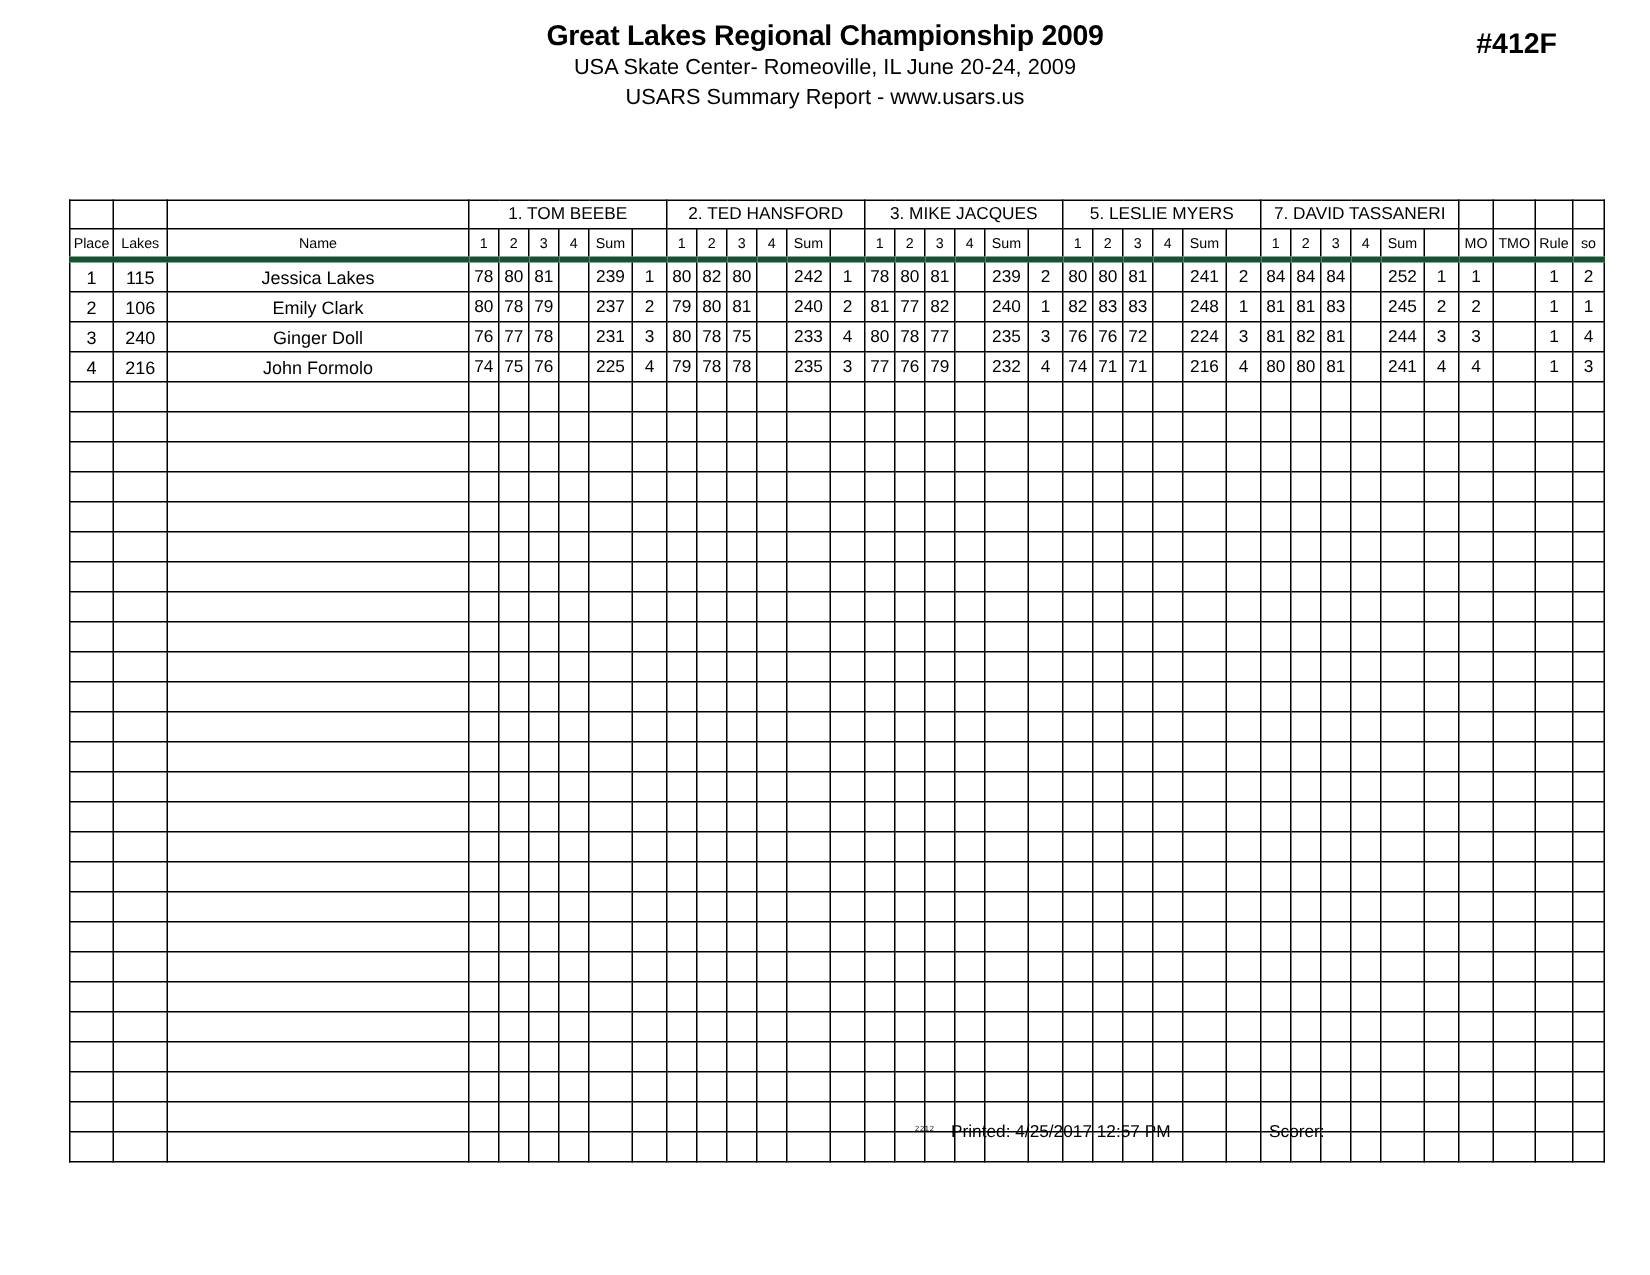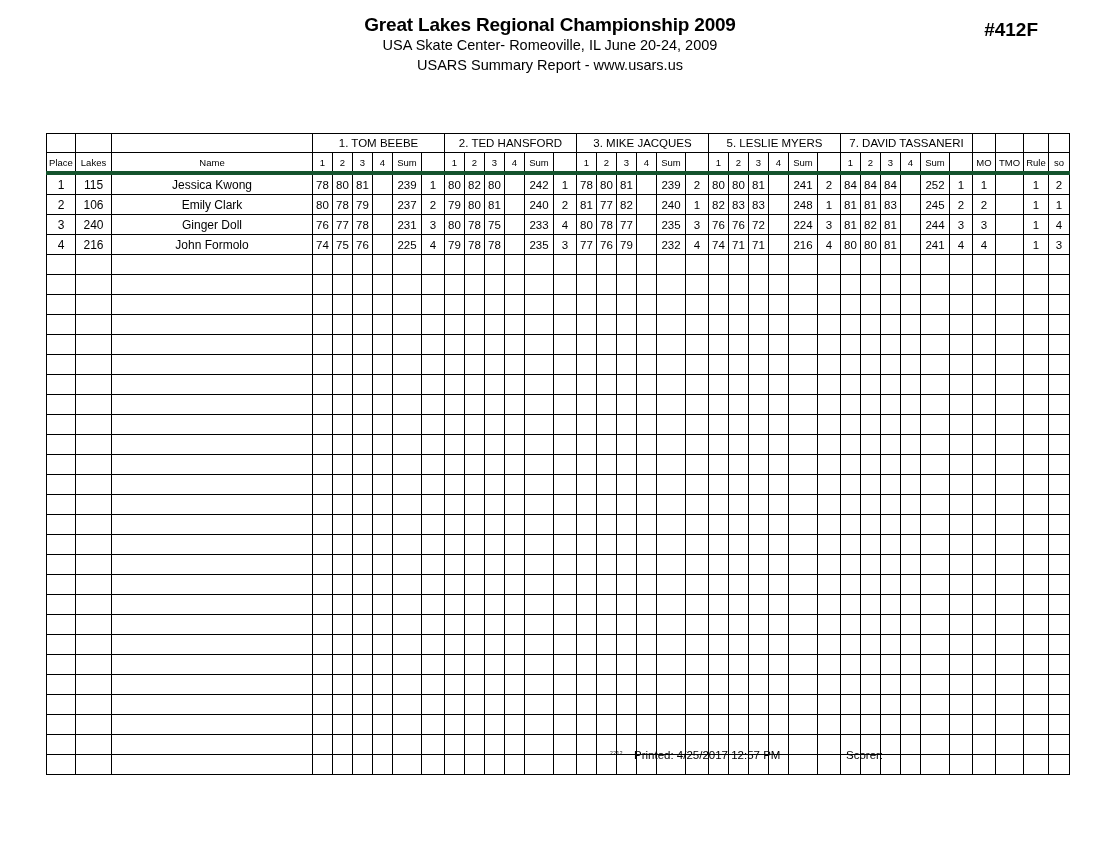--- a/index.html
+++ b/index.html
@@ -291,21 +291,21 @@
           <td class="sub-head">Sum</td>
           <td class="ord-head">Ord</td>
           <td class="h-mo">MO</td>
           <td class="h-tmo">TMO</td>
           <td class="h-rule">Rule</td>
           <td class="h-so">so</td>
         </tr>
         <tr class="data-row">
           <td class="c-place">1</td>
           <td class="c-cont">115</td>
-          <td class="c-name">Jessica Kwong</td>
+          <td class="c-name">Jessica Lakes</td>
           <td class="c-score">78</td>
           <td class="c-score">80</td>
           <td class="c-score">81</td>
           <td class="c-score"></td>
           <td class="c-sum">239</td>
           <td class="c-ord">1</td>
           <td class="c-score">80</td>
           <td class="c-score">82</td>
           <td class="c-score">80</td>
           <td class="c-score"></td>

